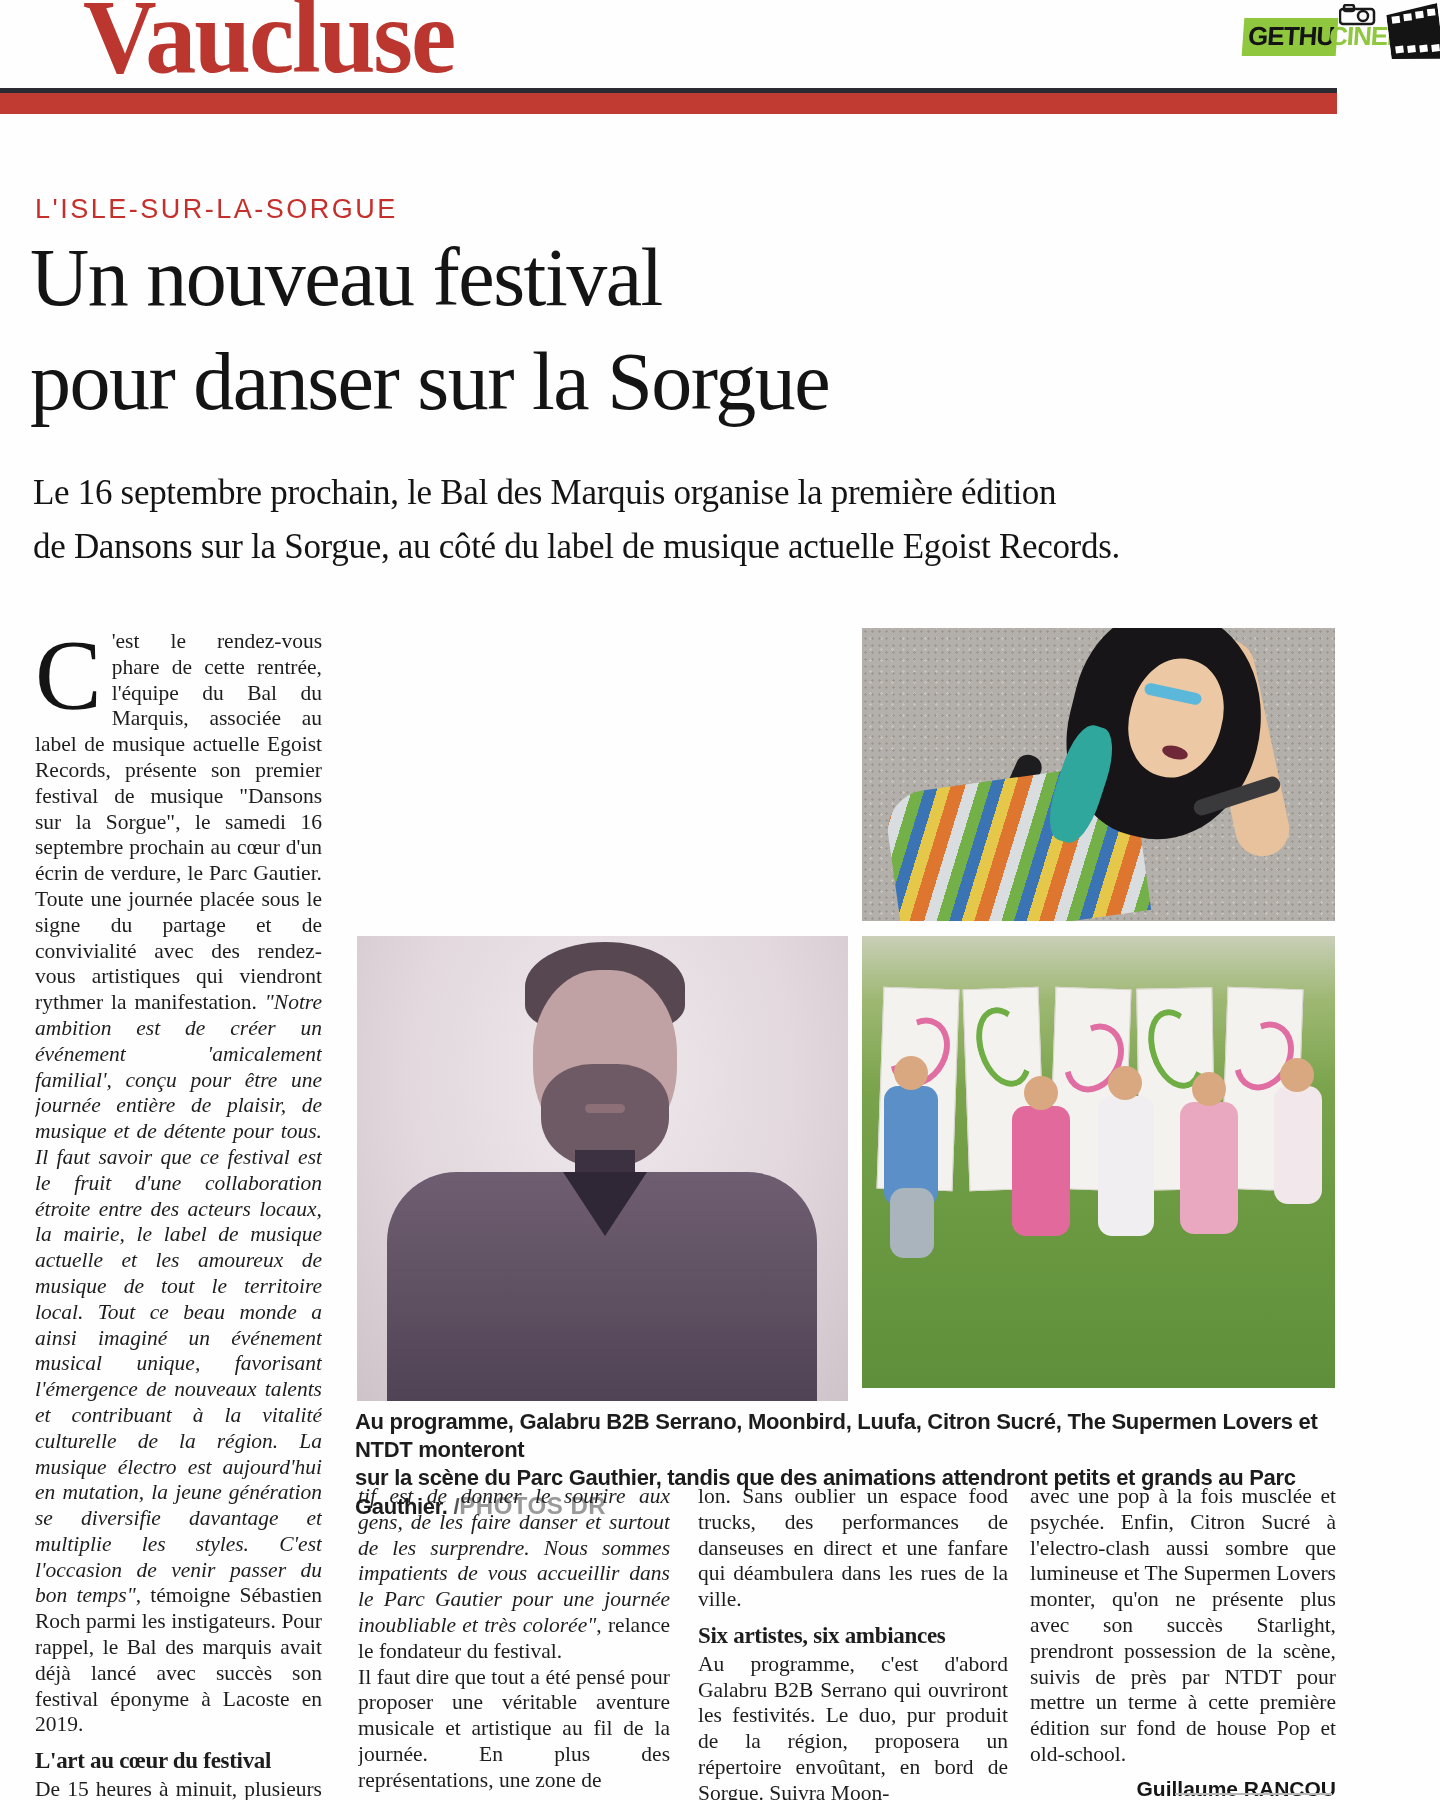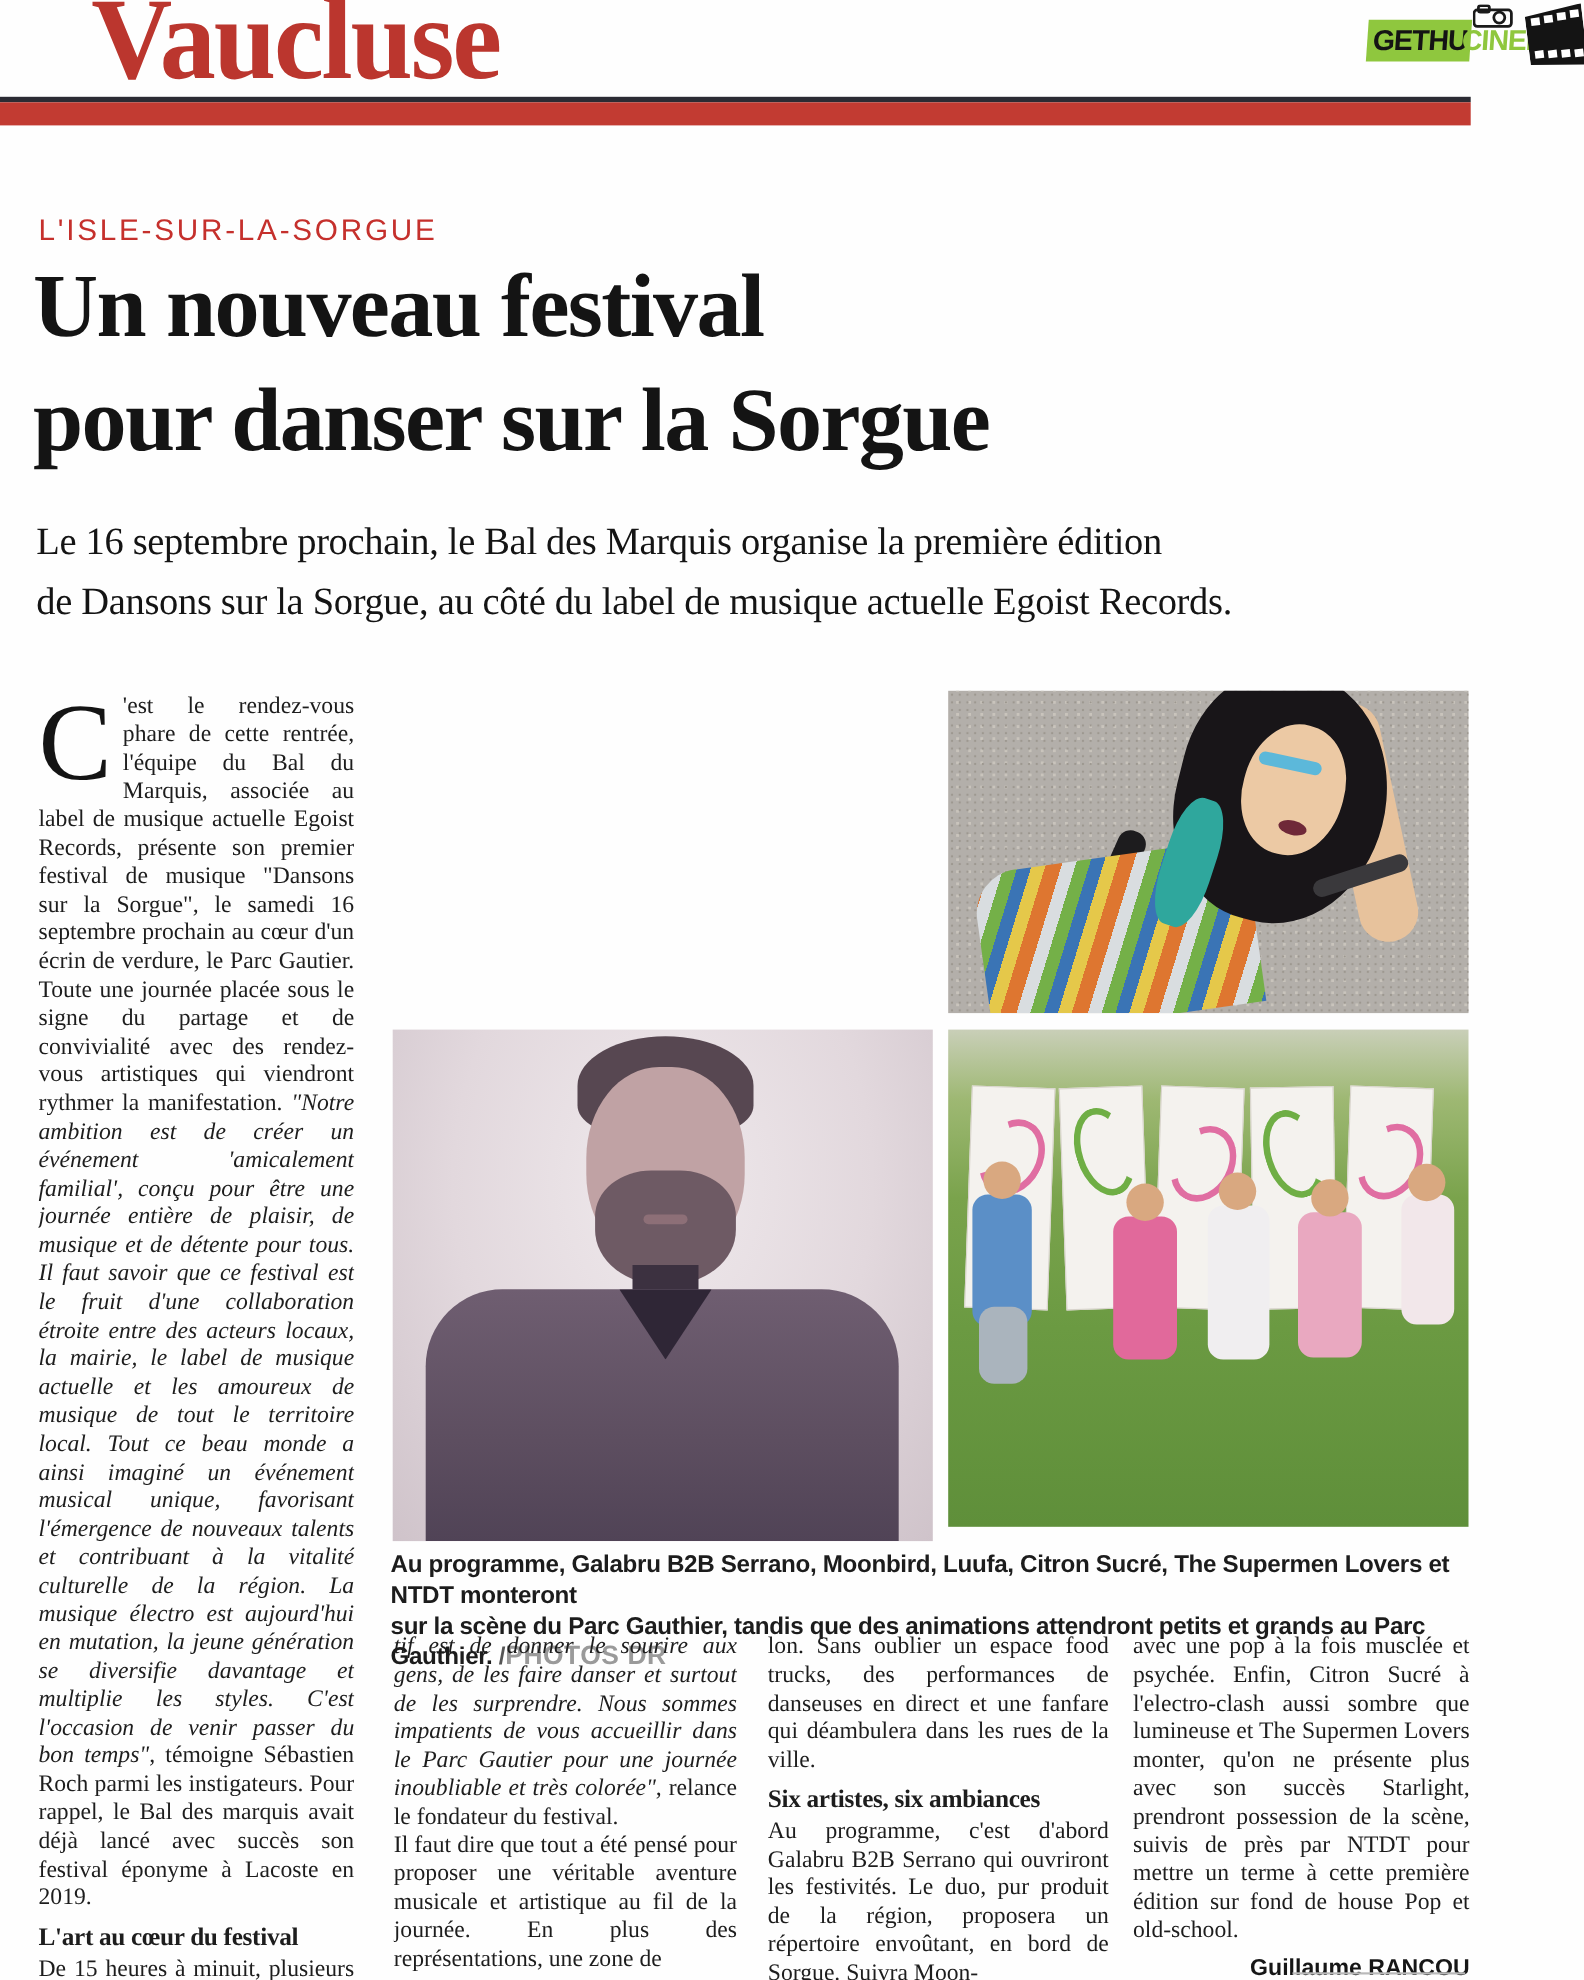--- a/index.html
+++ b/index.html
@@ -19,21 +19,21 @@
                font-size:26px;letter-spacing:-1px;padding:3px 3px 4px 5px;transform:skewX(-4deg);}
   .logo .cinema{position:absolute;left:86px;top:15px;color:#8fc73e;font-weight:800;font-size:26px;
                 letter-spacing:-1px;transform:skewX(-4deg);}
   .logo .cam{position:absolute;left:96px;top:-2px;}
   .logo .film{position:absolute;left:146px;top:0px;transform:rotate(-7deg);}
 
   
   .kicker{position:absolute;left:35px;top:194px;font-family:"Liberation Sans",sans-serif;
           font-weight:400;font-size:27px;color:#c5302c;letter-spacing:2.5px;}
   .headline{position:absolute;left:30px;top:226px;font-size:82px;line-height:104px;color:#141414;
-            letter-spacing:-1.5px;font-weight:700;}
+            letter-spacing:-1.5px;font-weight:400;}
   .deck{position:absolute;left:33px;top:466px;font-size:35px;line-height:54px;color:#141414;letter-spacing:-0.3px;}
 
   
   .bodycol{position:absolute;font-size:21.5px;line-height:25.8px;text-align:justify;color:#1d1d1d;
            overflow:hidden;hyphens:auto;-webkit-hyphens:auto;}
   .col1{left:35px;top:629px;width:287px;height:1171px;}
   .col2{left:358px;top:1484px;width:312px;height:316px;}
   .col3{left:698px;top:1484px;width:310px;height:316px;}
   .col4{left:1030px;top:1484px;width:306px;height:316px;}
   .dropcap{float:left;font-size:100px;line-height:80px;padding:6px 10px 0 0;color:#141414;}

